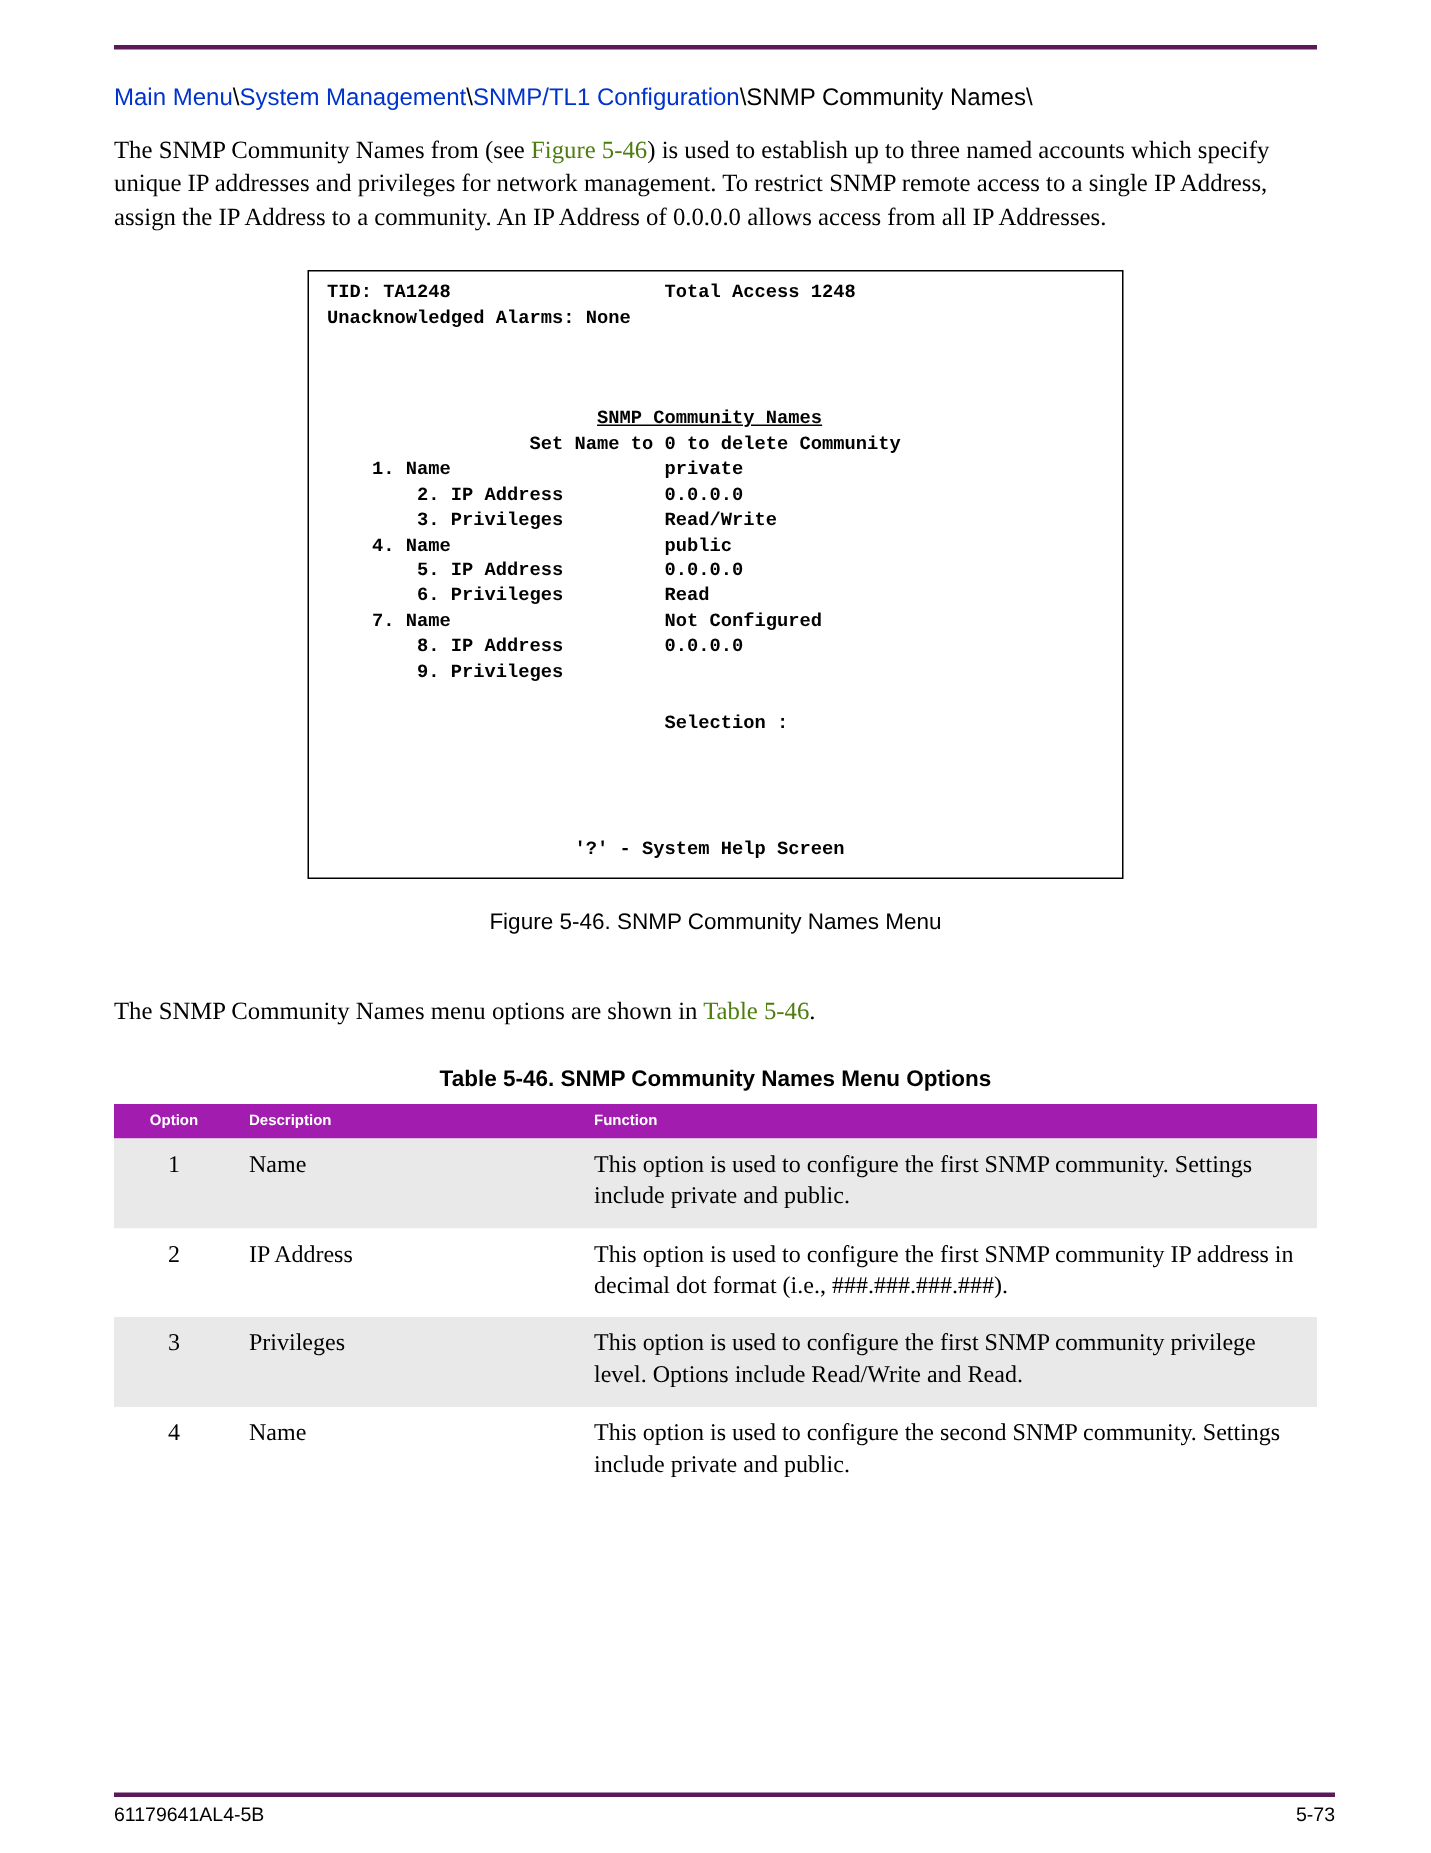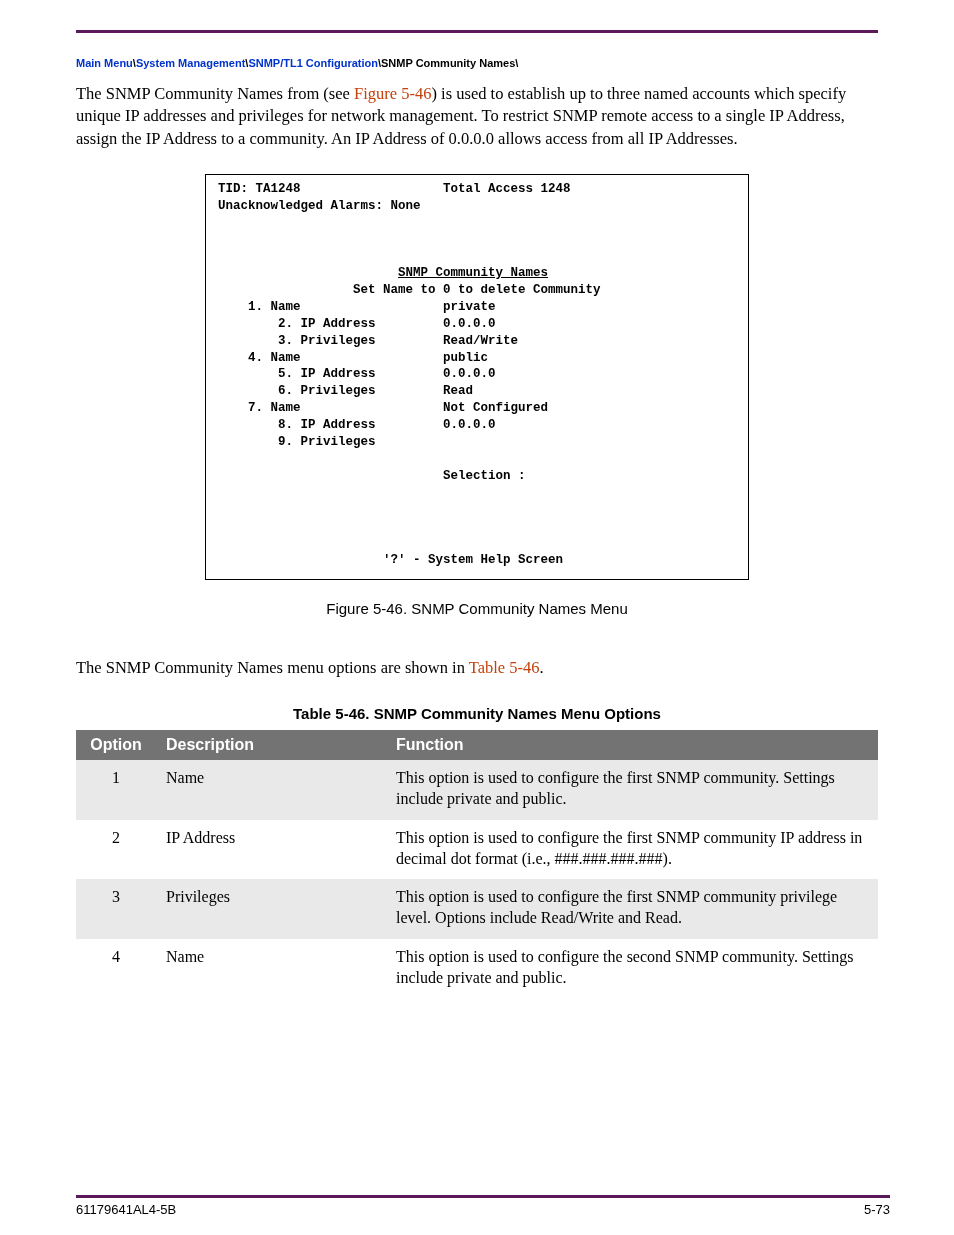--- a/index.html
+++ b/index.html
@@ -31,31 +31,31 @@
   }
   .section-title {
     font-family: Arial, Helvetica, sans-serif;
     font-weight: bold;
     font-style: italic;
     font-size: 17px;
     margin: 6px 0 16px 0;
   }
   .breadcrumb {
     font-family: Arial, Helvetica, sans-serif;
-    font-weight: bold;
-    font-size: 11px;
+    font-weight: normal;
+    font-size: 16px;
     margin-bottom: 14px;
   }
   .breadcrumb .link { color: #0033cc; }
   .body-para {
     font-size: 16.5px;
     line-height: 1.35;
     margin: 0 0 24px 0;
   }
-  .xref { color: #c2410c; }
+  .xref { color: #4d7c0f; }
   .terminal-wrap {
     margin: 0 auto 0 auto;
     width: 544px;
     font-weight: bold;
   }
   .terminal {
     border: 1px solid #000;
     font-family: "Courier New", monospace;
     font-size: 12.5px;
     line-height: 1.35;
@@ -76,25 +76,25 @@
     font-size: 15px;
     text-align: center;
     margin: 26px 0 8px 0;
   }
   table.options {
     width: 100%;
     border-collapse: collapse;
     font-size: 16px;
   }
   table.options thead th {
-    background: #737373;
+    background: #a21caf;
     color: #fff;
     font-family: Arial, Helvetica, sans-serif;
     font-weight: bold;
-    font-size: 16px;
+    font-size: 10px;
     text-align: left;
     padding: 6px 10px;
   }
   table.options thead th.opt { width: 80px; text-align: center; }
   table.options thead th.desc { width: 230px; }
   table.options tbody td {
     padding: 8px 10px 10px 10px;
     vertical-align: top;
     line-height: 1.3;
   }

